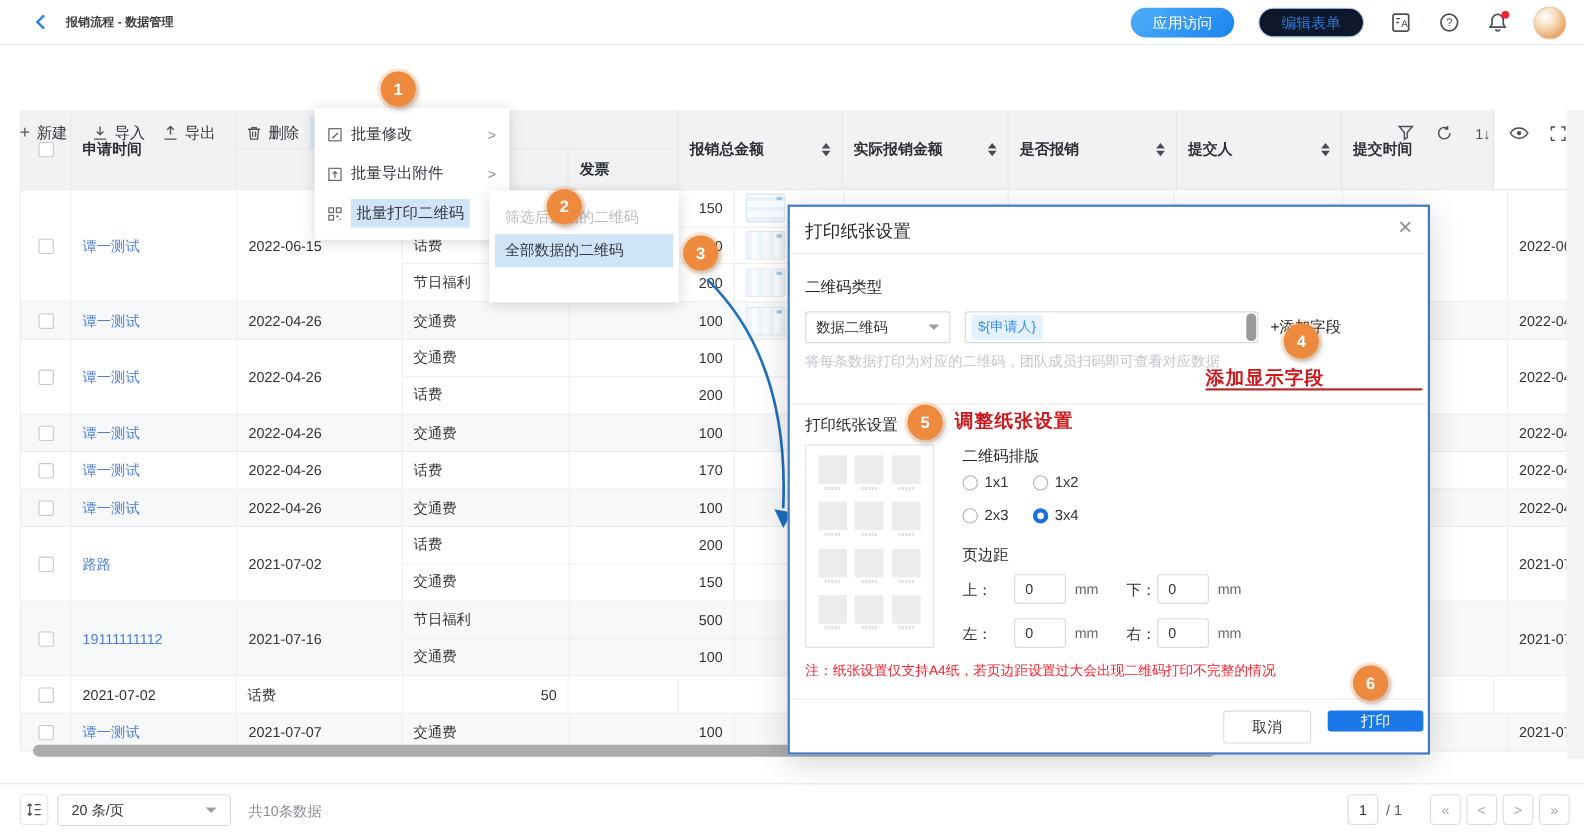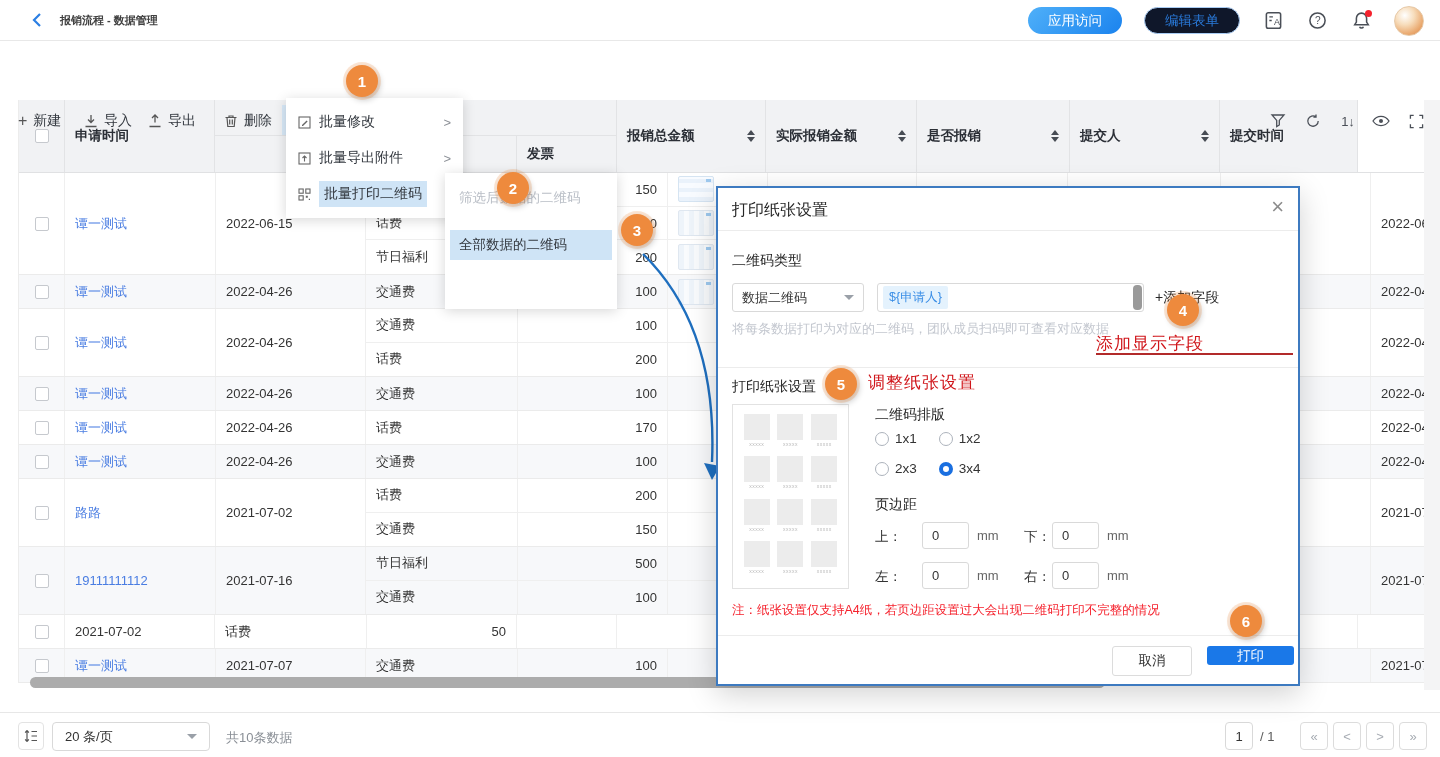--- a/index.html
+++ b/index.html
@@ -57,25 +57,25 @@
 .hthumb{position:absolute;left:30px;top:677px;width:1075px;height:11px;border-radius:6px;background:#acacac;z-index:6;cursor:pointer}
 
 
 .menu{position:absolute;left:286px;top:98px;width:177px;background:#fff;box-shadow:0 2px 12px rgba(0,0,0,.16);padding:6px 0;z-index:20}
 .menu-item{height:36px;display:flex;align-items:center;padding:0 12px;font-size:14px;color:#33383f;gap:8px;cursor:pointer}
 .menu-item .chev{margin-left:auto;color:#8c9097;font-size:13px}
 .hl{background:#cfe4f6;padding:4px 5px}
 .submenu{position:absolute;left:445px;top:173px;width:172px;background:#fff;box-shadow:0 2px 12px rgba(0,0,0,.16);padding:10px 0 32px;z-index:21}
 .sub-item{height:30px;display:flex;align-items:center;padding:0 14px;font-size:13.5px;cursor:pointer}
 .sub-dim{color:#b9bec6}
-.sub-act{background:#cfe4f6;color:#33383f;margin:17px 5px;padding:0 9px}
+.sub-act{background:#cfe4f6;color:#33383f;margin:0 5px;padding:0 9px}
 
 
 .badge{position:absolute;width:32px;height:32px;border-radius:50%;background:#ee8a3d;color:#fff;display:flex;align-items:center;justify-content:center;font-size:15px;font-weight:700;z-index:40;box-shadow:0 0 0 3px rgba(238,138,61,.22),2px 3px 6px rgba(0,0,0,.22)}
-.ann{position:absolute;color:#d0161b;font-weight:400;font-size:17px;z-index:41;letter-spacing:1px}
+.ann{position:absolute;color:#d0161b;font-weight:700;font-size:17px;z-index:41;letter-spacing:1px}
 .ann-line{position:absolute;height:2px;background:#b22a2a;z-index:41}
 .arrow-svg{position:absolute;left:600px;top:240px;z-index:22;pointer-events:none}
 
 
 .modal{position:absolute;left:716px;top:186px;width:584px;height:500px;background:#fff;border:2px solid #3d7ac0;box-shadow:0 8px 28px rgba(0,0,0,.18);z-index:30}
 .m-title{position:absolute;left:14px;top:12px;font-size:16px;color:#262626}
 .m-close{position:absolute;right:14px;top:6px;font-size:22px;color:#8c8c8c;cursor:pointer}
 .m-div{position:absolute;left:0;width:580px;height:1px;background:#ececec}
 .m-label{position:absolute;font-size:14px;color:#262626}
 .m-select{position:absolute;left:14px;top:95px;width:132px;height:29px;border:1px solid #d9d9d9;border-radius:3px;display:flex;align-items:center;padding:0 9px;font-size:13px;color:#333;cursor:pointer}

